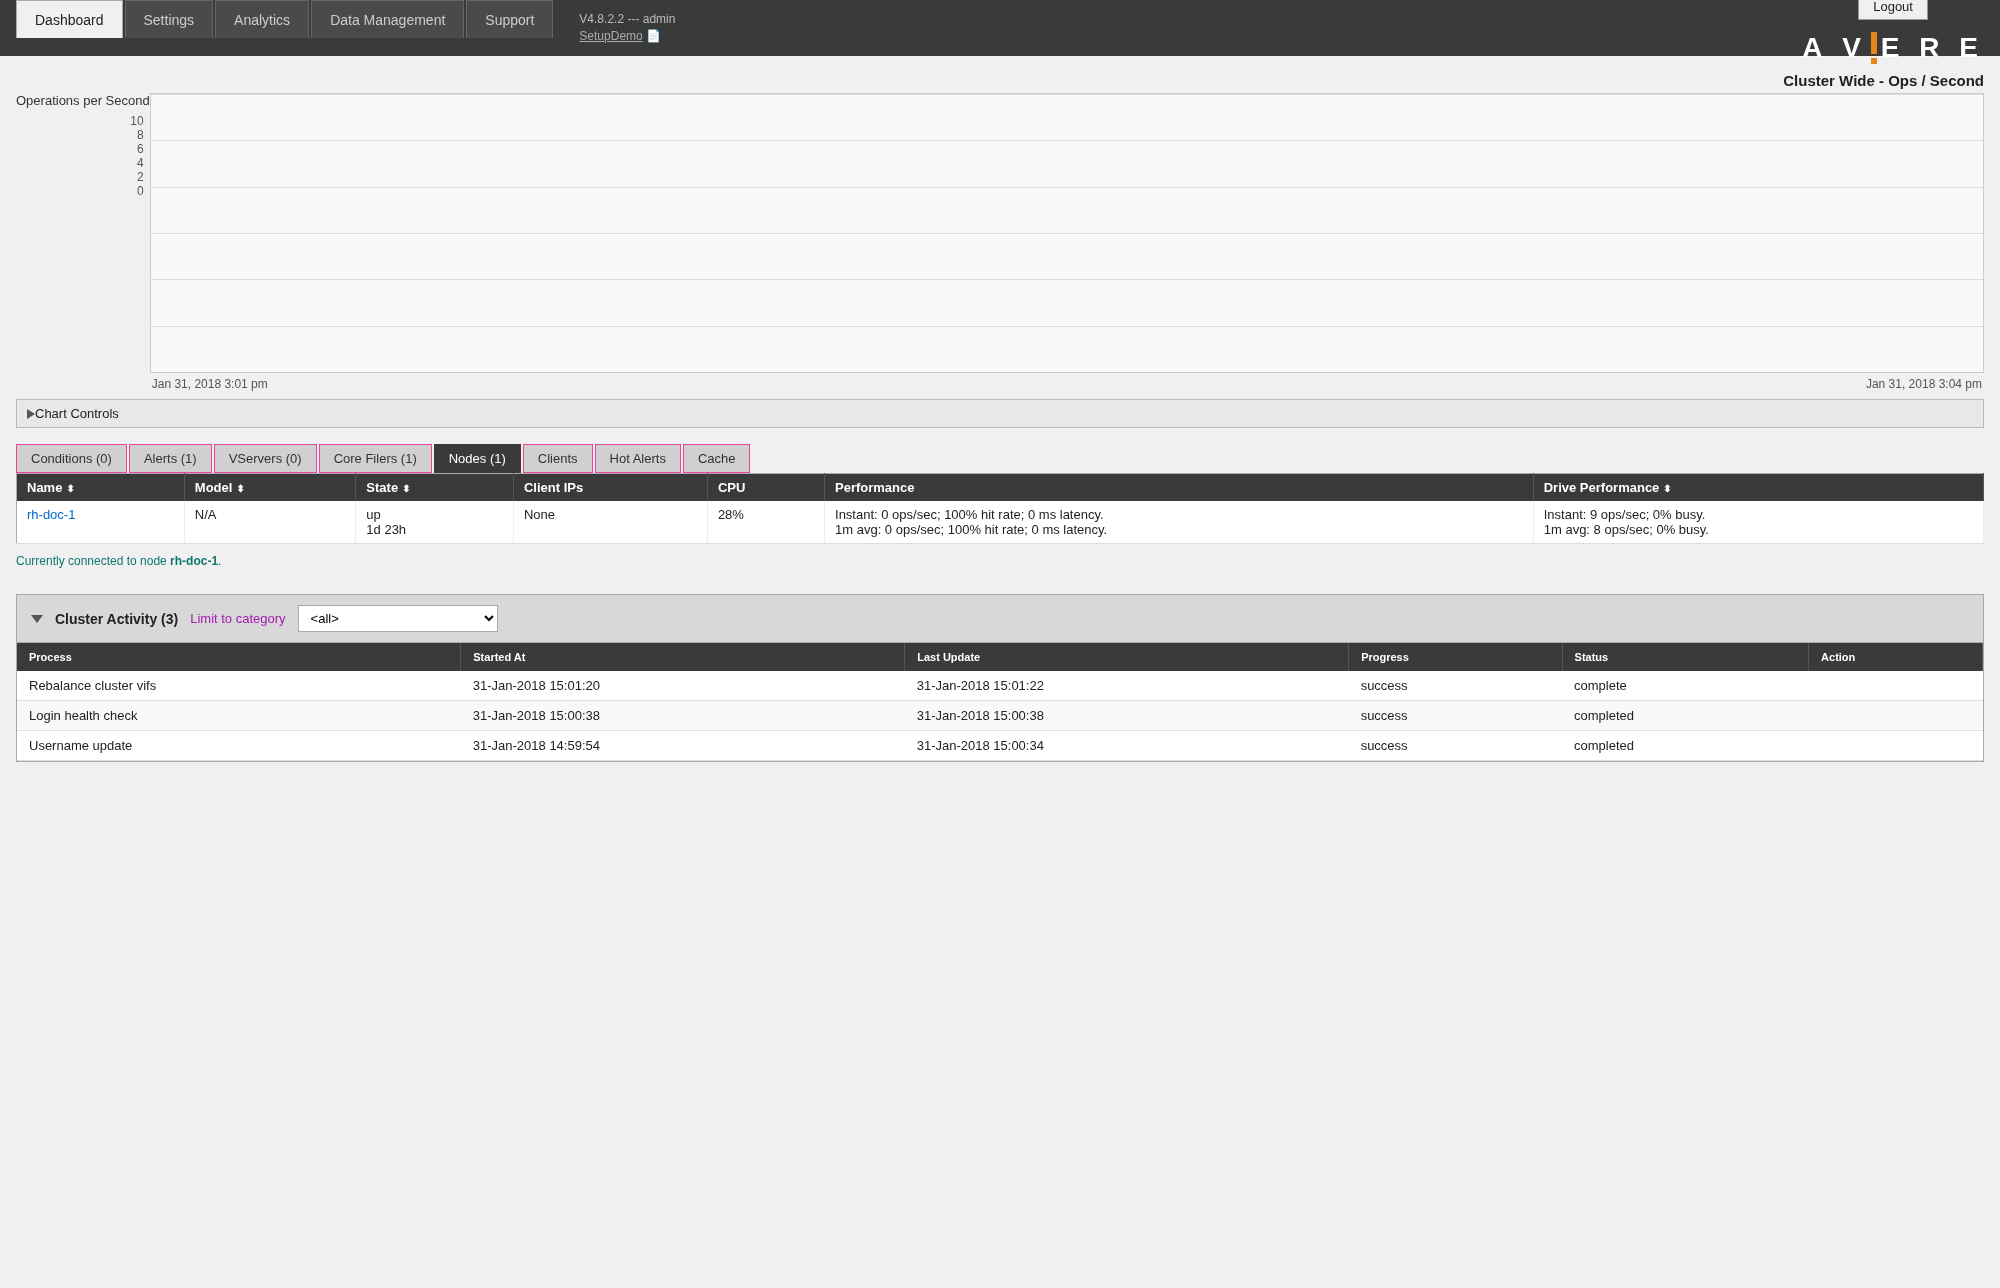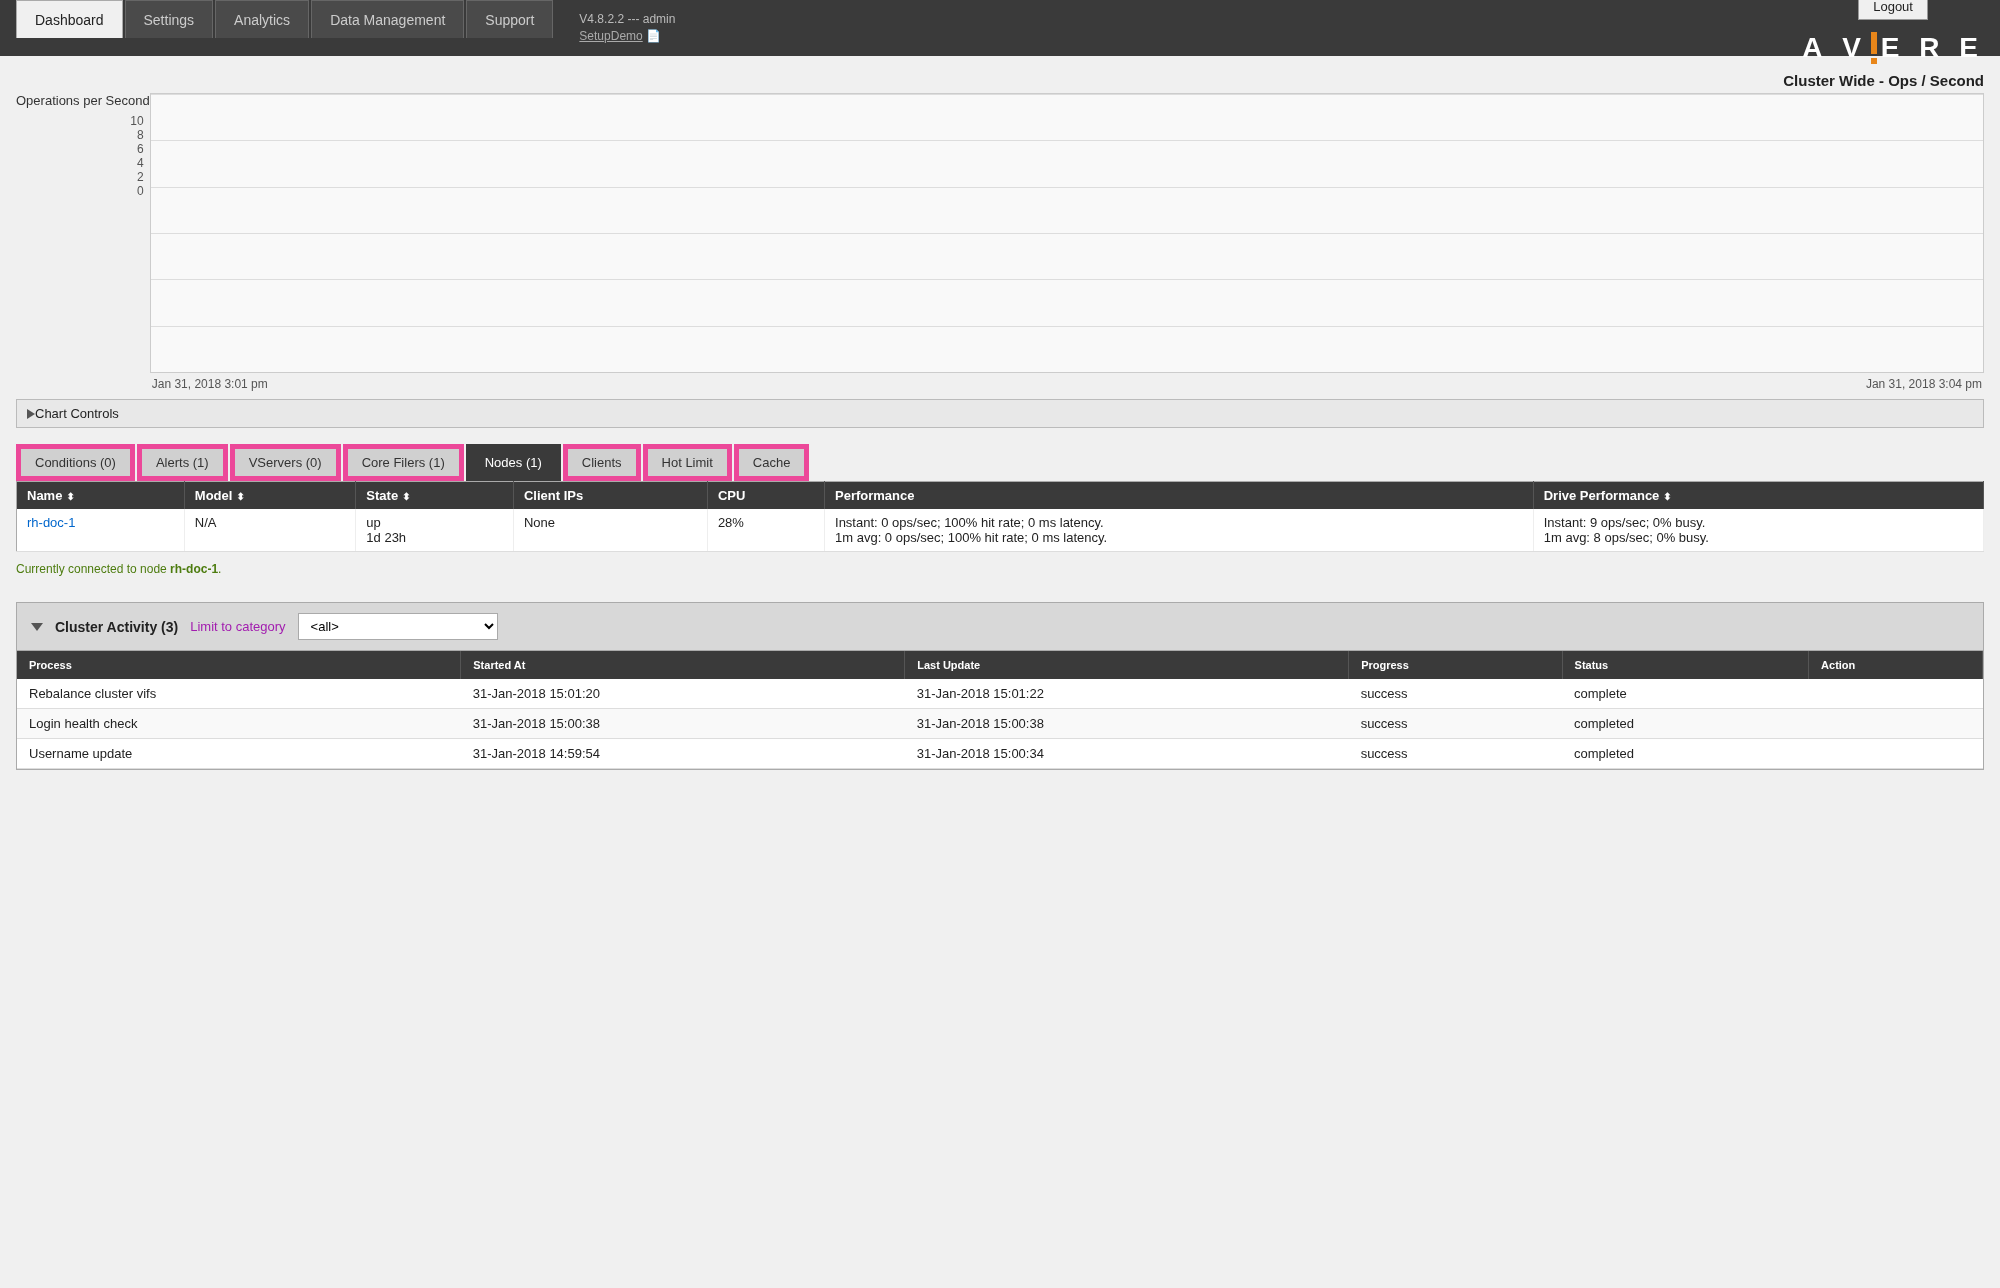--- a/index.html
+++ b/index.html
@@ -148,21 +148,21 @@
 
     
     #tabs-section { margin-top: 16px; }
     #tab-bar {
       display: flex;
       gap: 2px;
       margin-bottom: 0;
     }
     .data-tab {
       padding: 6px 14px;
-      border: 5px solid #ec4899;
+      border: 1px solid #ec4899;
       background: #d0d0d0;
       cursor: pointer;
       font-size: 13px;
       color: #333;
     }
     .data-tab.active {
       background: #3a3a3a;
       color: #fff;
       border-color: #3a3a3a;
     }
@@ -186,21 +186,21 @@
     #node-table th .sort-icon { font-size: 10px; margin-left: 4px; }
     #node-table td {
       padding: 6px 10px;
       border-bottom: 1px solid #ddd;
       border-right: 1px solid #eee;
       font-size: 13px;
       vertical-align: top;
     }
     #node-table tr:nth-child(even) td { background: #f9f9f9; }
     #node-table td a { color: #0066cc; text-decoration: none; }
-    #connected-note { font-size: 12px; color: #4d7c0f; padding: 6px 0; margin-top: 4px; }
+    #connected-note { font-size: 12px; color: #0f766e; padding: 6px 0; margin-top: 4px; }
     #connected-note b { font-weight: bold; }
 
     
     #cluster-activity {
       margin-top: 20px;
       border: 1px solid #aaa;
       background: #e8e8e8;
     }
     #cluster-activity-header {
       background: #d8d8d8;
@@ -323,21 +323,21 @@
 
   <div id="tabs-section">
     <div id="tab-bar">
 
     <div class="data-tab">Conditions (0)</div>
         <div class="data-tab">Alerts (1)</div>
         <div class="data-tab">VServers (0)</div>
         <div class="data-tab">Core Filers (1)</div>
         <div class="data-tab active">Nodes (1)</div>
         <div class="data-tab">Clients</div>
-        <div class="data-tab">Hot Limit</div>
+        <div class="data-tab">Hot Alerts</div>
         <div class="data-tab">Cache</div>
       </div>
 
     <table id="node-table">
       <thead>
         <tr id="node-table-header-row">
         <th>Name<span class="sort-icon">⬍</span></th>
             <th>Model<span class="sort-icon">⬍</span></th>
             <th>State<span class="sort-icon">⬍</span></th>
             <th>Client IPs</th>

